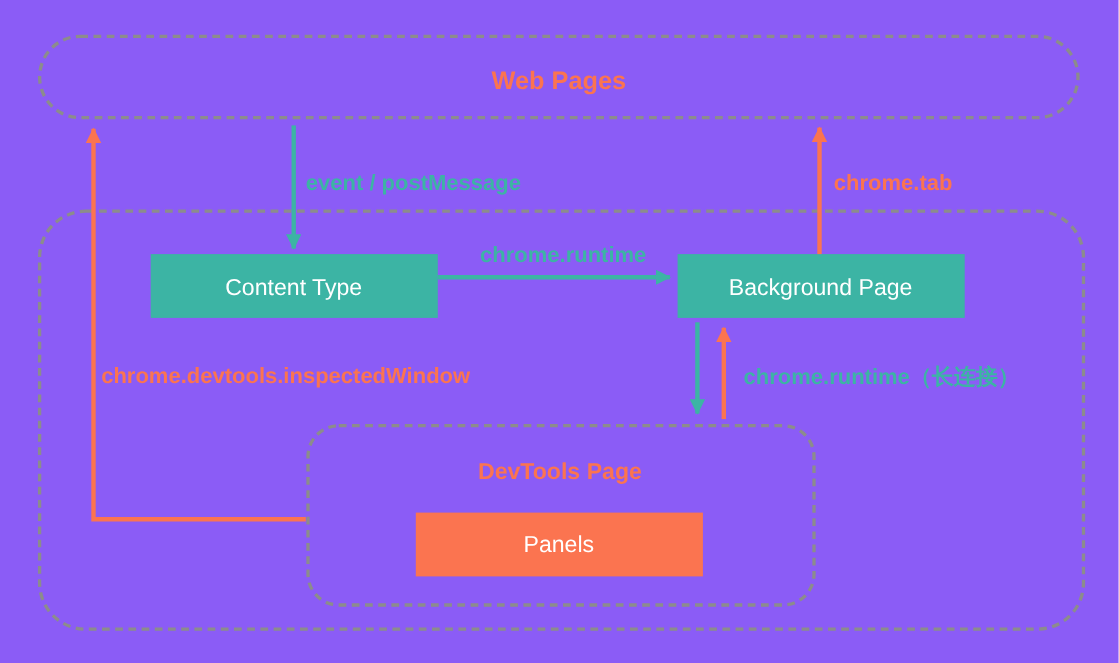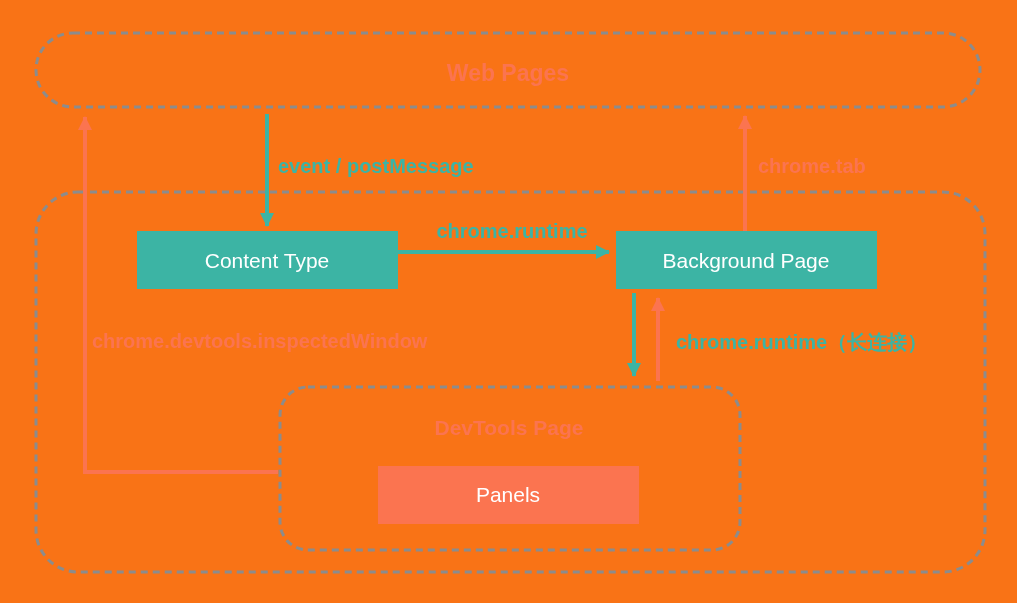--- a/index.html
+++ b/index.html
@@ -4,21 +4,21 @@
 <style>
   html, body {
     margin: 0;
     padding: 0;
     background: #ffffff;
   }
   .stage {
     position: relative;
     width: 1017px;
     height: 603px;
-    background: #f97316;
+    background: #8b5cf6;
     overflow: hidden;
   }
   svg text {
     font-family: "Liberation Sans", "DejaVu Sans", sans-serif;
   }
   .dashed {
     fill: none;
     stroke: #8c8c8c;
     stroke-width: 3;
     stroke-dasharray: 7 5;

